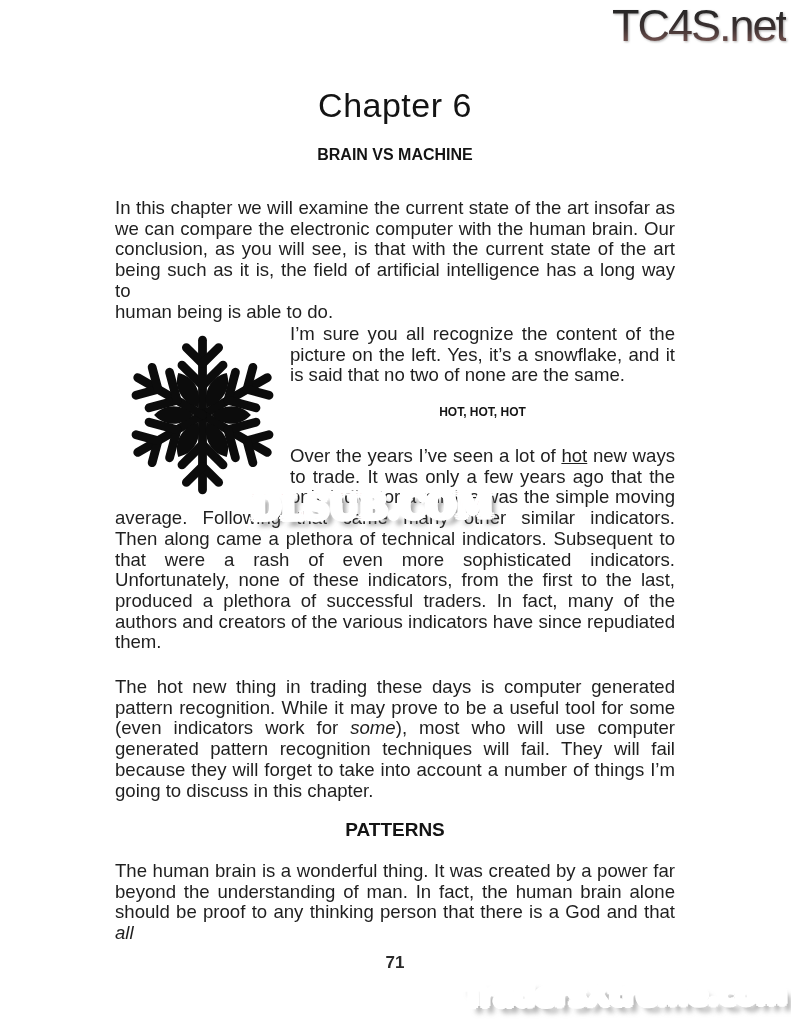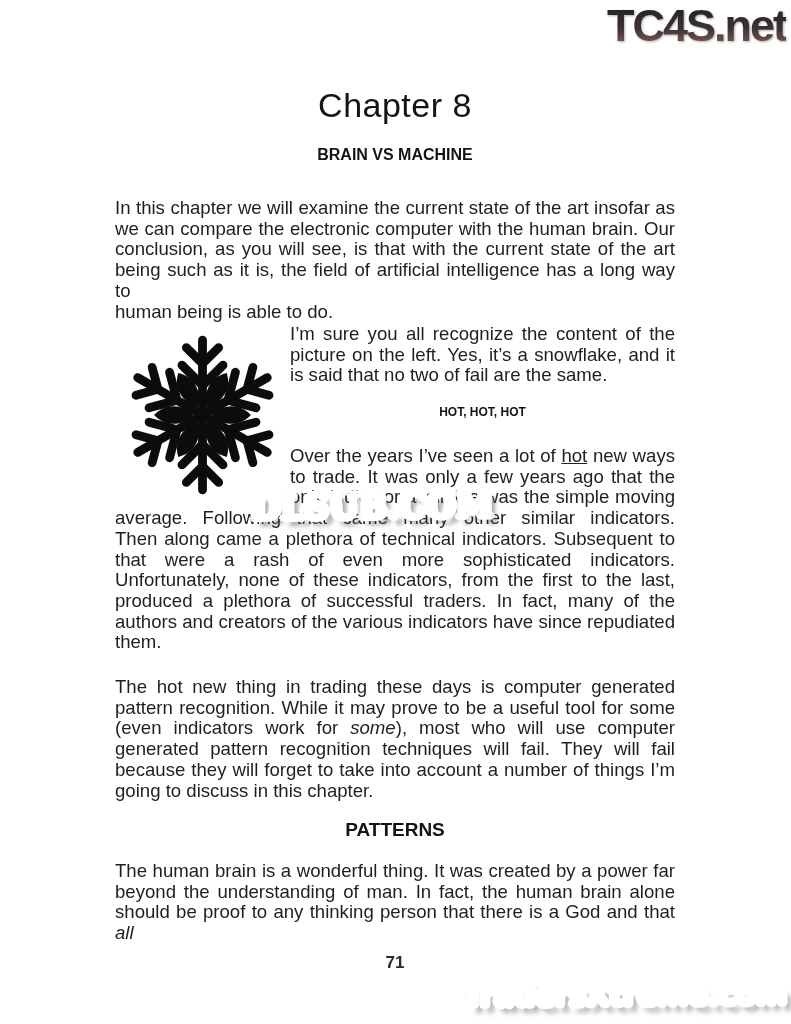--- a/index.html
+++ b/index.html
@@ -25,21 +25,21 @@
   .h-center { position:absolute; left:115px; width:560px; text-align:center; color:#141414; }
   .chapter-title    { top:86px;  font-size:34px; font-weight:400; letter-spacing:0.5px; }
   .chapter-subtitle { top:146px; font-size:16px; font-weight:bold; }
   .heading-hot      { top:405px; left:290px; width:385px; font-size:12px; font-weight:bold; }
   .heading-patterns { top:819px; font-size:19px; font-weight:bold; }
   .page-number      { top:953px; font-size:17px; font-weight:700; color:#2a2a2a; }
 
   
   .logo-top {
     position:absolute; top:0px; right:5px;
-    font-size:45px; font-weight:bold; letter-spacing:-2px;
+    font-size:45px; font-weight:normal; letter-spacing:-2px;
     background:linear-gradient(180deg,#262626 20%,#3d3232 55%,#9a6a64 100%);
     -webkit-background-clip:text; background-clip:text; color:transparent;
     filter:drop-shadow(1px 1px 1px rgba(110,110,110,0.55));
   }
 
   
   .watermark-dlsub {
     position:absolute; left:251px; top:486px;
     font-family:"DejaVu Serif", serif;
     font-size:34px; font-weight:bold; letter-spacing:0px;
@@ -69,21 +69,21 @@
   
   .snowflake { position:absolute; left:111px; top:327px; width:183px; height:176px; }
 </style>
 </head>
 <body>
 
 <div class="page">
 
   <div class="logo-top">TC4S.net</div>
 
-  <div class="h-center chapter-title">Chapter 8</div>
+  <div class="h-center chapter-title">Chapter 6</div>
   <div class="h-center chapter-subtitle">BRAIN VS MACHINE</div>
 
   <div class="block" style="top:198px;">
       <div class="tline"><span>In this chapter we will examine the current state of the art insofar as</span></div>
       <div class="tline"><span>we can compare the electronic computer with the human brain.  Our</span></div>
       <div class="tline"><span>conclusion, as you will see, is that with the current state of the art</span></div>
       <div class="tline"><span>being such as it is, the field of artificial intelligence has a long way to</span></div>
       <div class="tline last"><span>human being is able to do.</span></div>
     </div>
 
@@ -108,21 +108,21 @@
       <use href="#sf-leaf" transform="rotate(120 60 60)"></use>
       <use href="#sf-leaf" transform="rotate(180 60 60)"></use>
       <use href="#sf-leaf" transform="rotate(240 60 60)"></use>
       <use href="#sf-leaf" transform="rotate(300 60 60)"></use>
     </g>
   </svg>
 
   <div class="block" style="top:324px;">
       <div class="tline ind"><span>I’m sure you all recognize the content of the</span></div>
       <div class="tline ind"><span>picture on the left. Yes, it’s a snowflake, and it</span></div>
-      <div class="tline last ind"><span>is said that no two of fail are the same.</span></div>
+      <div class="tline last ind"><span>is said that no two of none are the same.</span></div>
     </div>
 
   <div class="h-center heading-hot">HOT, HOT, HOT</div>
 
   <div class="block" style="top:446px;">
       <div class="tline ind"><span>Over the years I’ve seen a lot of </span><span class="u">hot</span><span> new ways</span></div>
       <div class="tline ind"><span>to trade.  It was only a few years ago that the</span></div>
       <div class="tline ind"><span>only indicator available was the simple moving</span></div>
       <div class="tline"><span>average.  Following that came many other similar indicators.</span></div>
       <div class="tline"><span>Then along came a plethora of technical indicators. Subsequent to</span></div>

